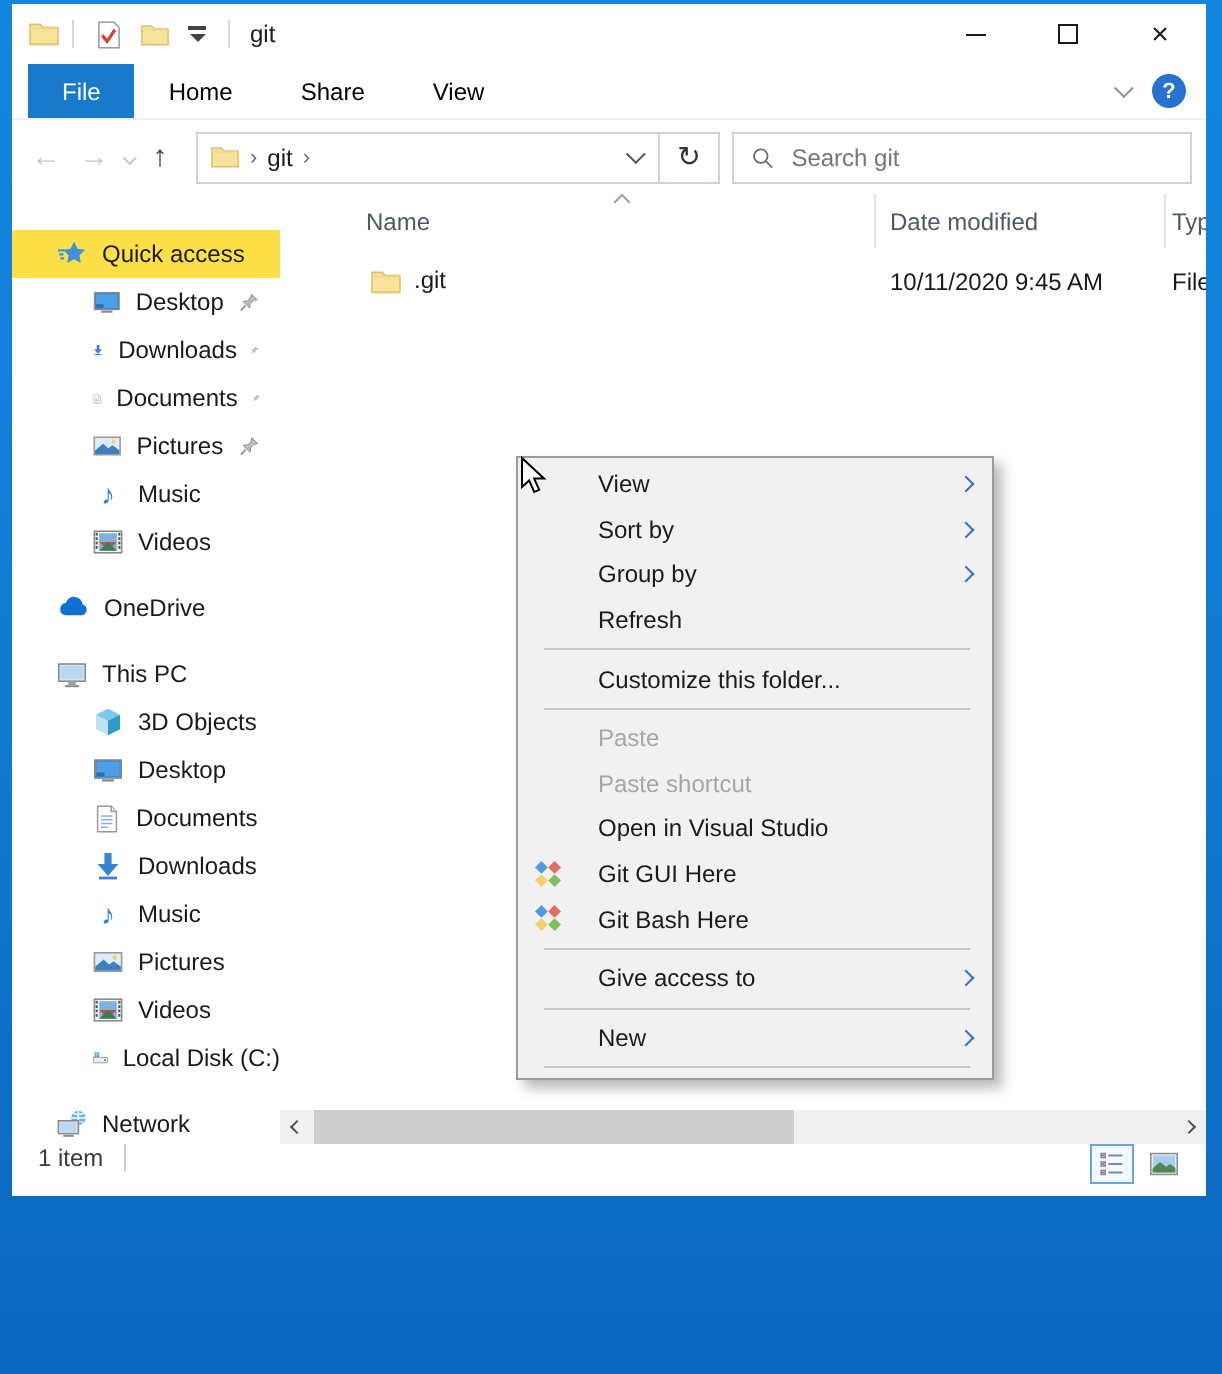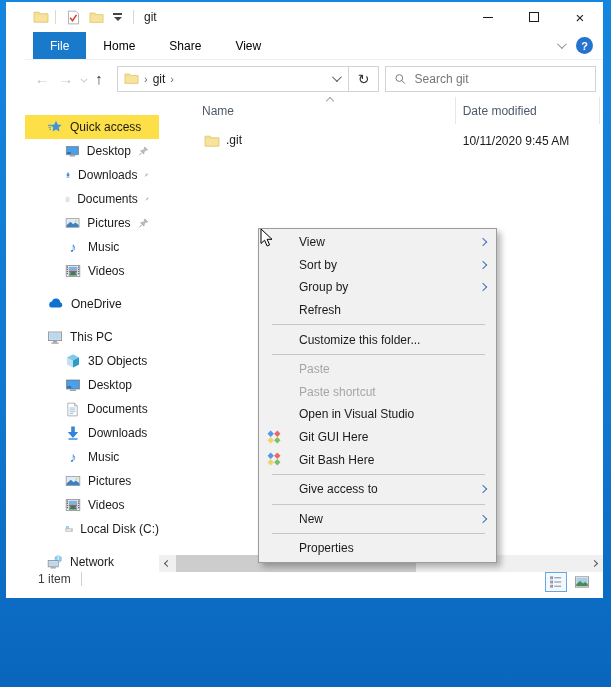--- a/index.html
+++ b/index.html
@@ -5,21 +5,21 @@
   * { margin:0; padding:0; box-sizing:border-box; }
   html,body { width:611px; height:687px; }
   body {
     font-family:"Liberation Sans","DejaVu Sans",sans-serif;
     font-size:12px; color:#1a1a1a;
     background:linear-gradient(180deg,#1486e0 0%,#0f77cf 60%,#0a66bd 100%);
     position:relative; overflow:hidden;
   }
   .window {
     position:absolute; left:6px; top:2px; width:597px; height:596px;
-    background:#fff; display:flex; flex-direction:column;padding-left:19px;
+    background:#fff; display:flex; flex-direction:column;
   }
   
   .titlebar { height:30px; display:flex; align-items:center; flex:0 0 auto; }
   .titlebar .win-icon { margin-left:8px; }
   .qat-sep { width:1px; height:14px; background:#d8d8d8; margin:0 6px; }
   .qat-btn { margin:0 4px; display:flex; align-items:center; }
   .qat-drop { display:flex; flex-direction:column; align-items:center; margin:0 5px; }
   .qat-drop .bar { width:9px; height:2px; background:#444; margin-bottom:2px; }
   .tri-down { width:0; height:0; border-left:4px solid transparent; border-right:4px solid transparent; border-top:4px solid #444; }
   .title-text { margin-left:4px; }
@@ -508,20 +508,17 @@
   <div class="menu-item">
     <span>Give access to</span>
     <span class="sub-arrow"></span>
   </div>
   <div class="menu-sep"></div>
   <div class="menu-item">
     <span>New</span>
     <span class="sub-arrow"></span>
   </div>
   <div class="menu-sep"></div>
-  <div class="menu-item">
-    <span>Properties</span>
-  </div>
 </div>
 
 <svg class="cursor" width="14" height="20" viewBox="0 0 14 20">
   <path d="M1 1 L1 15.5 L4.6 12.2 L7.1 18 L9.6 16.9 L7.1 11.3 L12 11.3 Z" fill="#fff" stroke="#000" stroke-width="1"></path>
 </svg>
 
 </body></html>

